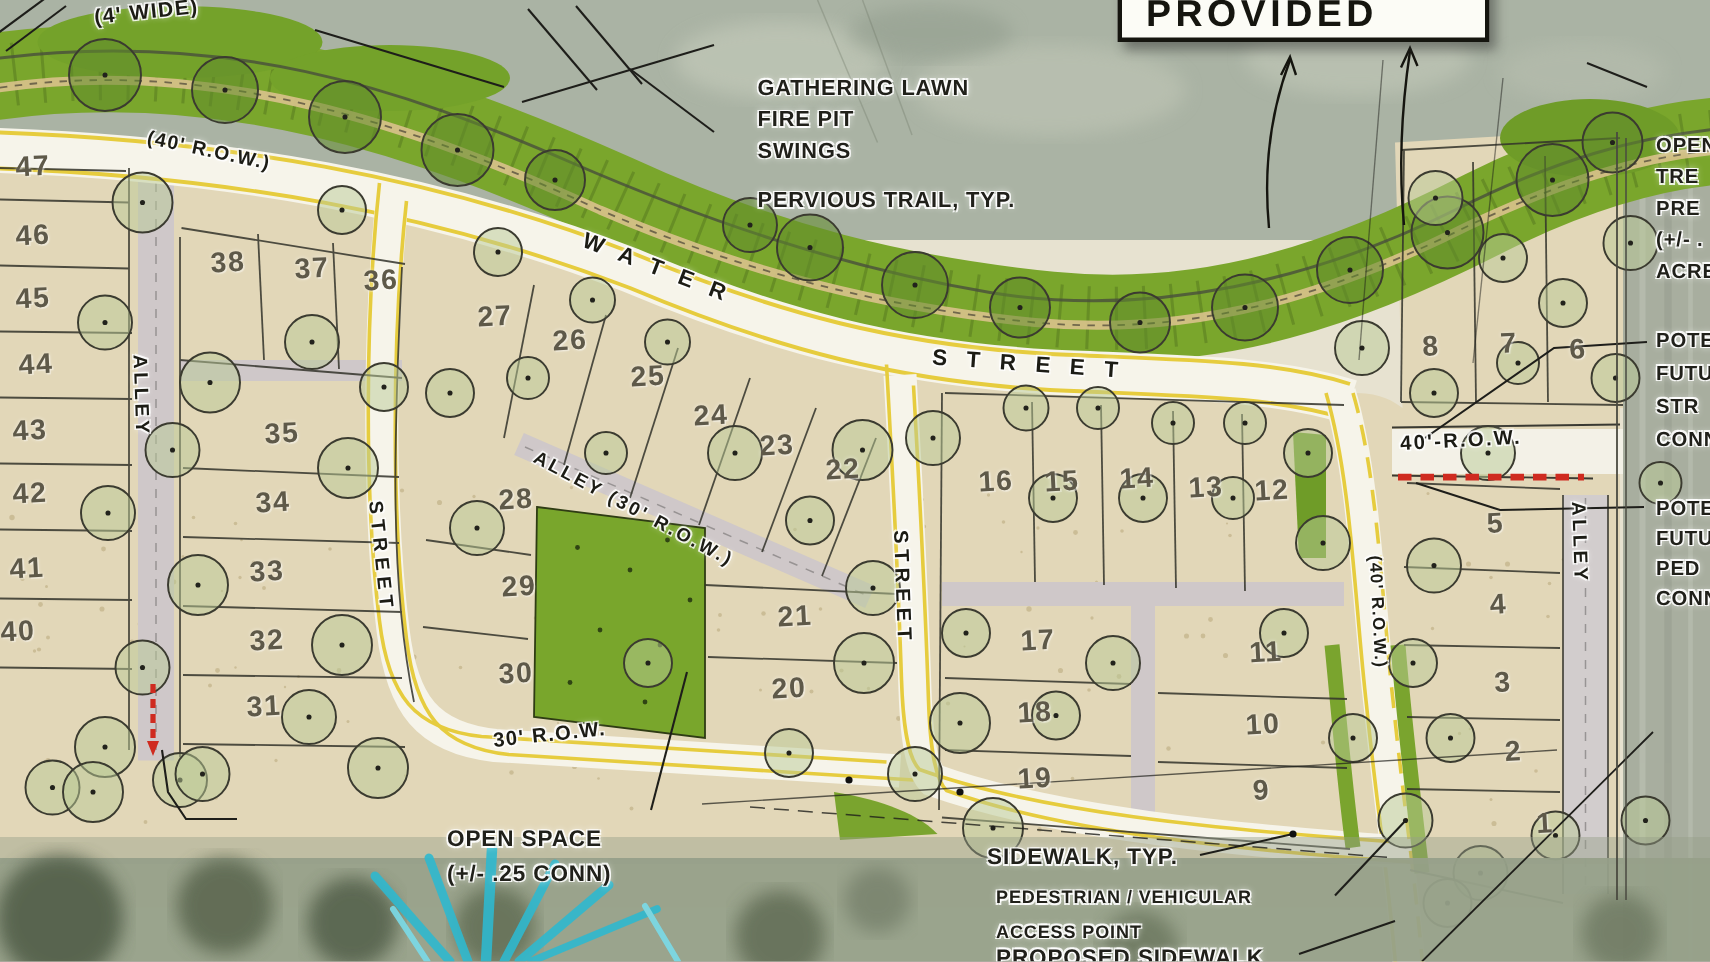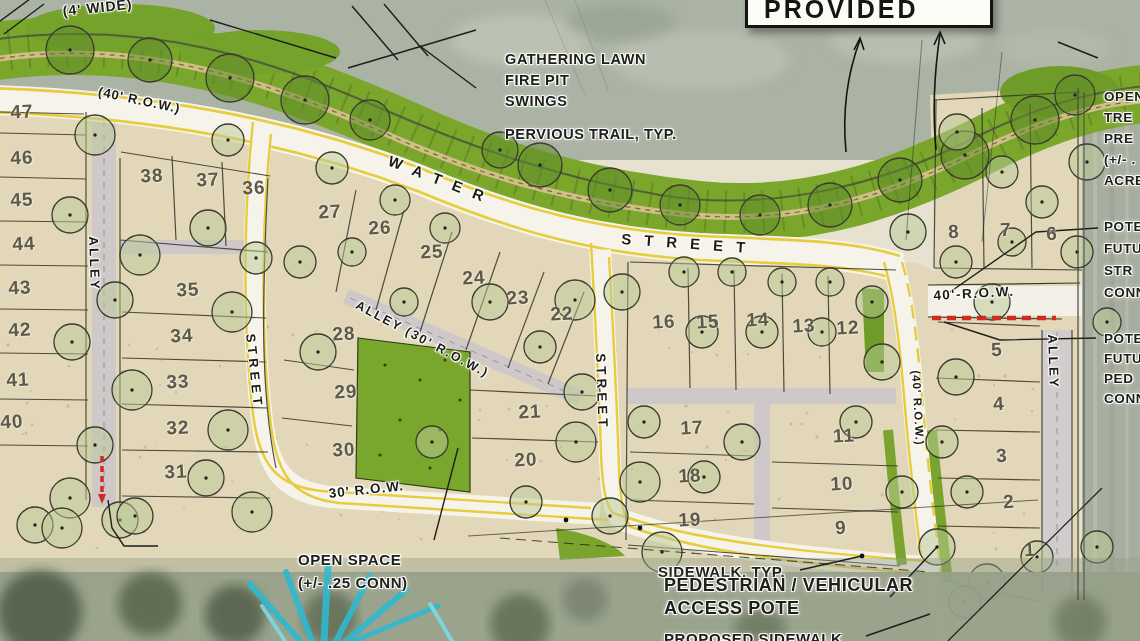--- a/index.html
+++ b/index.html
@@ -643,23 +643,23 @@
         <div>PED</div>
         <div>CONN</div>
       </div>
       <div class="anno" style="left: 298px; top: 548px; font-size: 15px; line-height: 23px;">
         <div>OPEN SPACE</div>
         <div>(+/- .25 CONN)</div>
       </div>
       <div class="anno" style="left: 658px; top: 561px; font-size: 15px; line-height: 22px; text-align: center;">
         <div>SIDEWALK, TYP.</div>
       </div>
-      <div class="anno" style="left: 664px; top: 574px; font-size: 18px; line-height: 23px;">
+      <div class="anno" style="left: 664px; top: 587px; font-size: 12px; line-height: 23px;">
         <div>PEDESTRIAN / VEHICULAR</div>
-        <div>ACCESS POTE</div>
+        <div>ACCESS POINT</div>
       </div>
       <div class="anno" style="left: 664px; top: 628px; font-size: 15px; line-height: 22px;">
         <div>PROPOSED SIDEWALK</div>
       </div>
     </div>
 
   <div id="provided-box">
     <span>PROVIDED</span>
   </div>
 </div>

